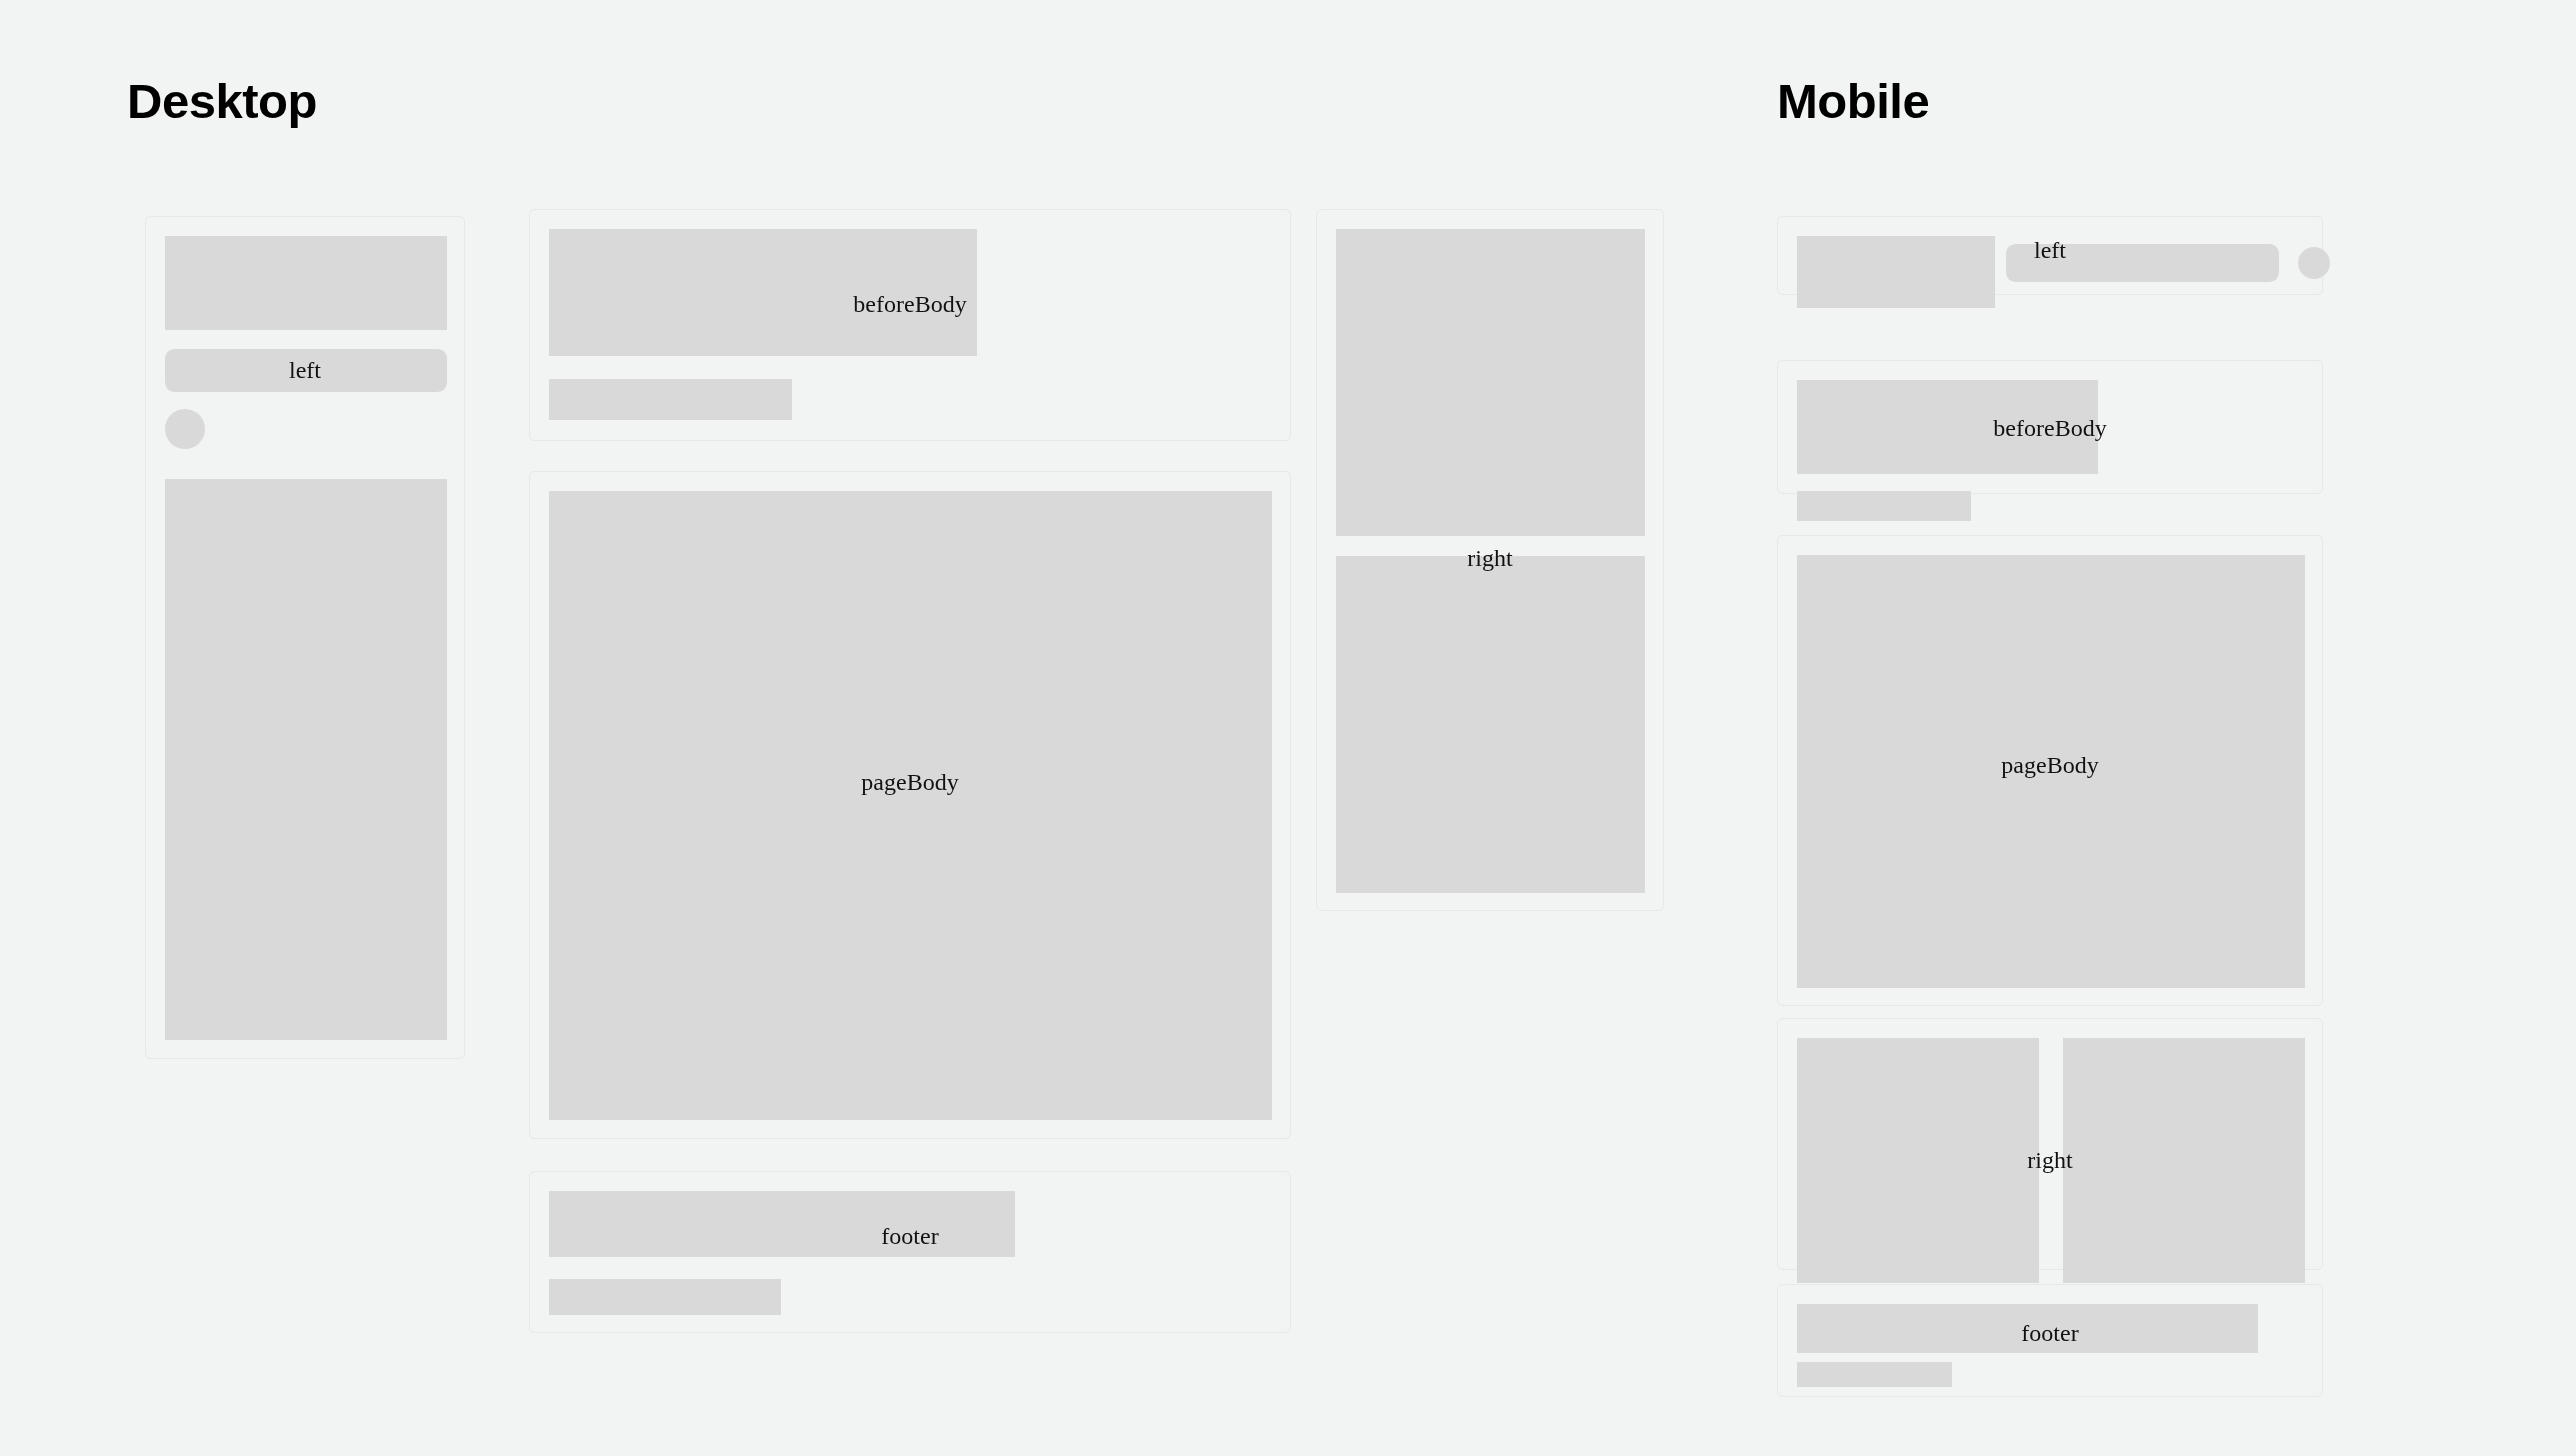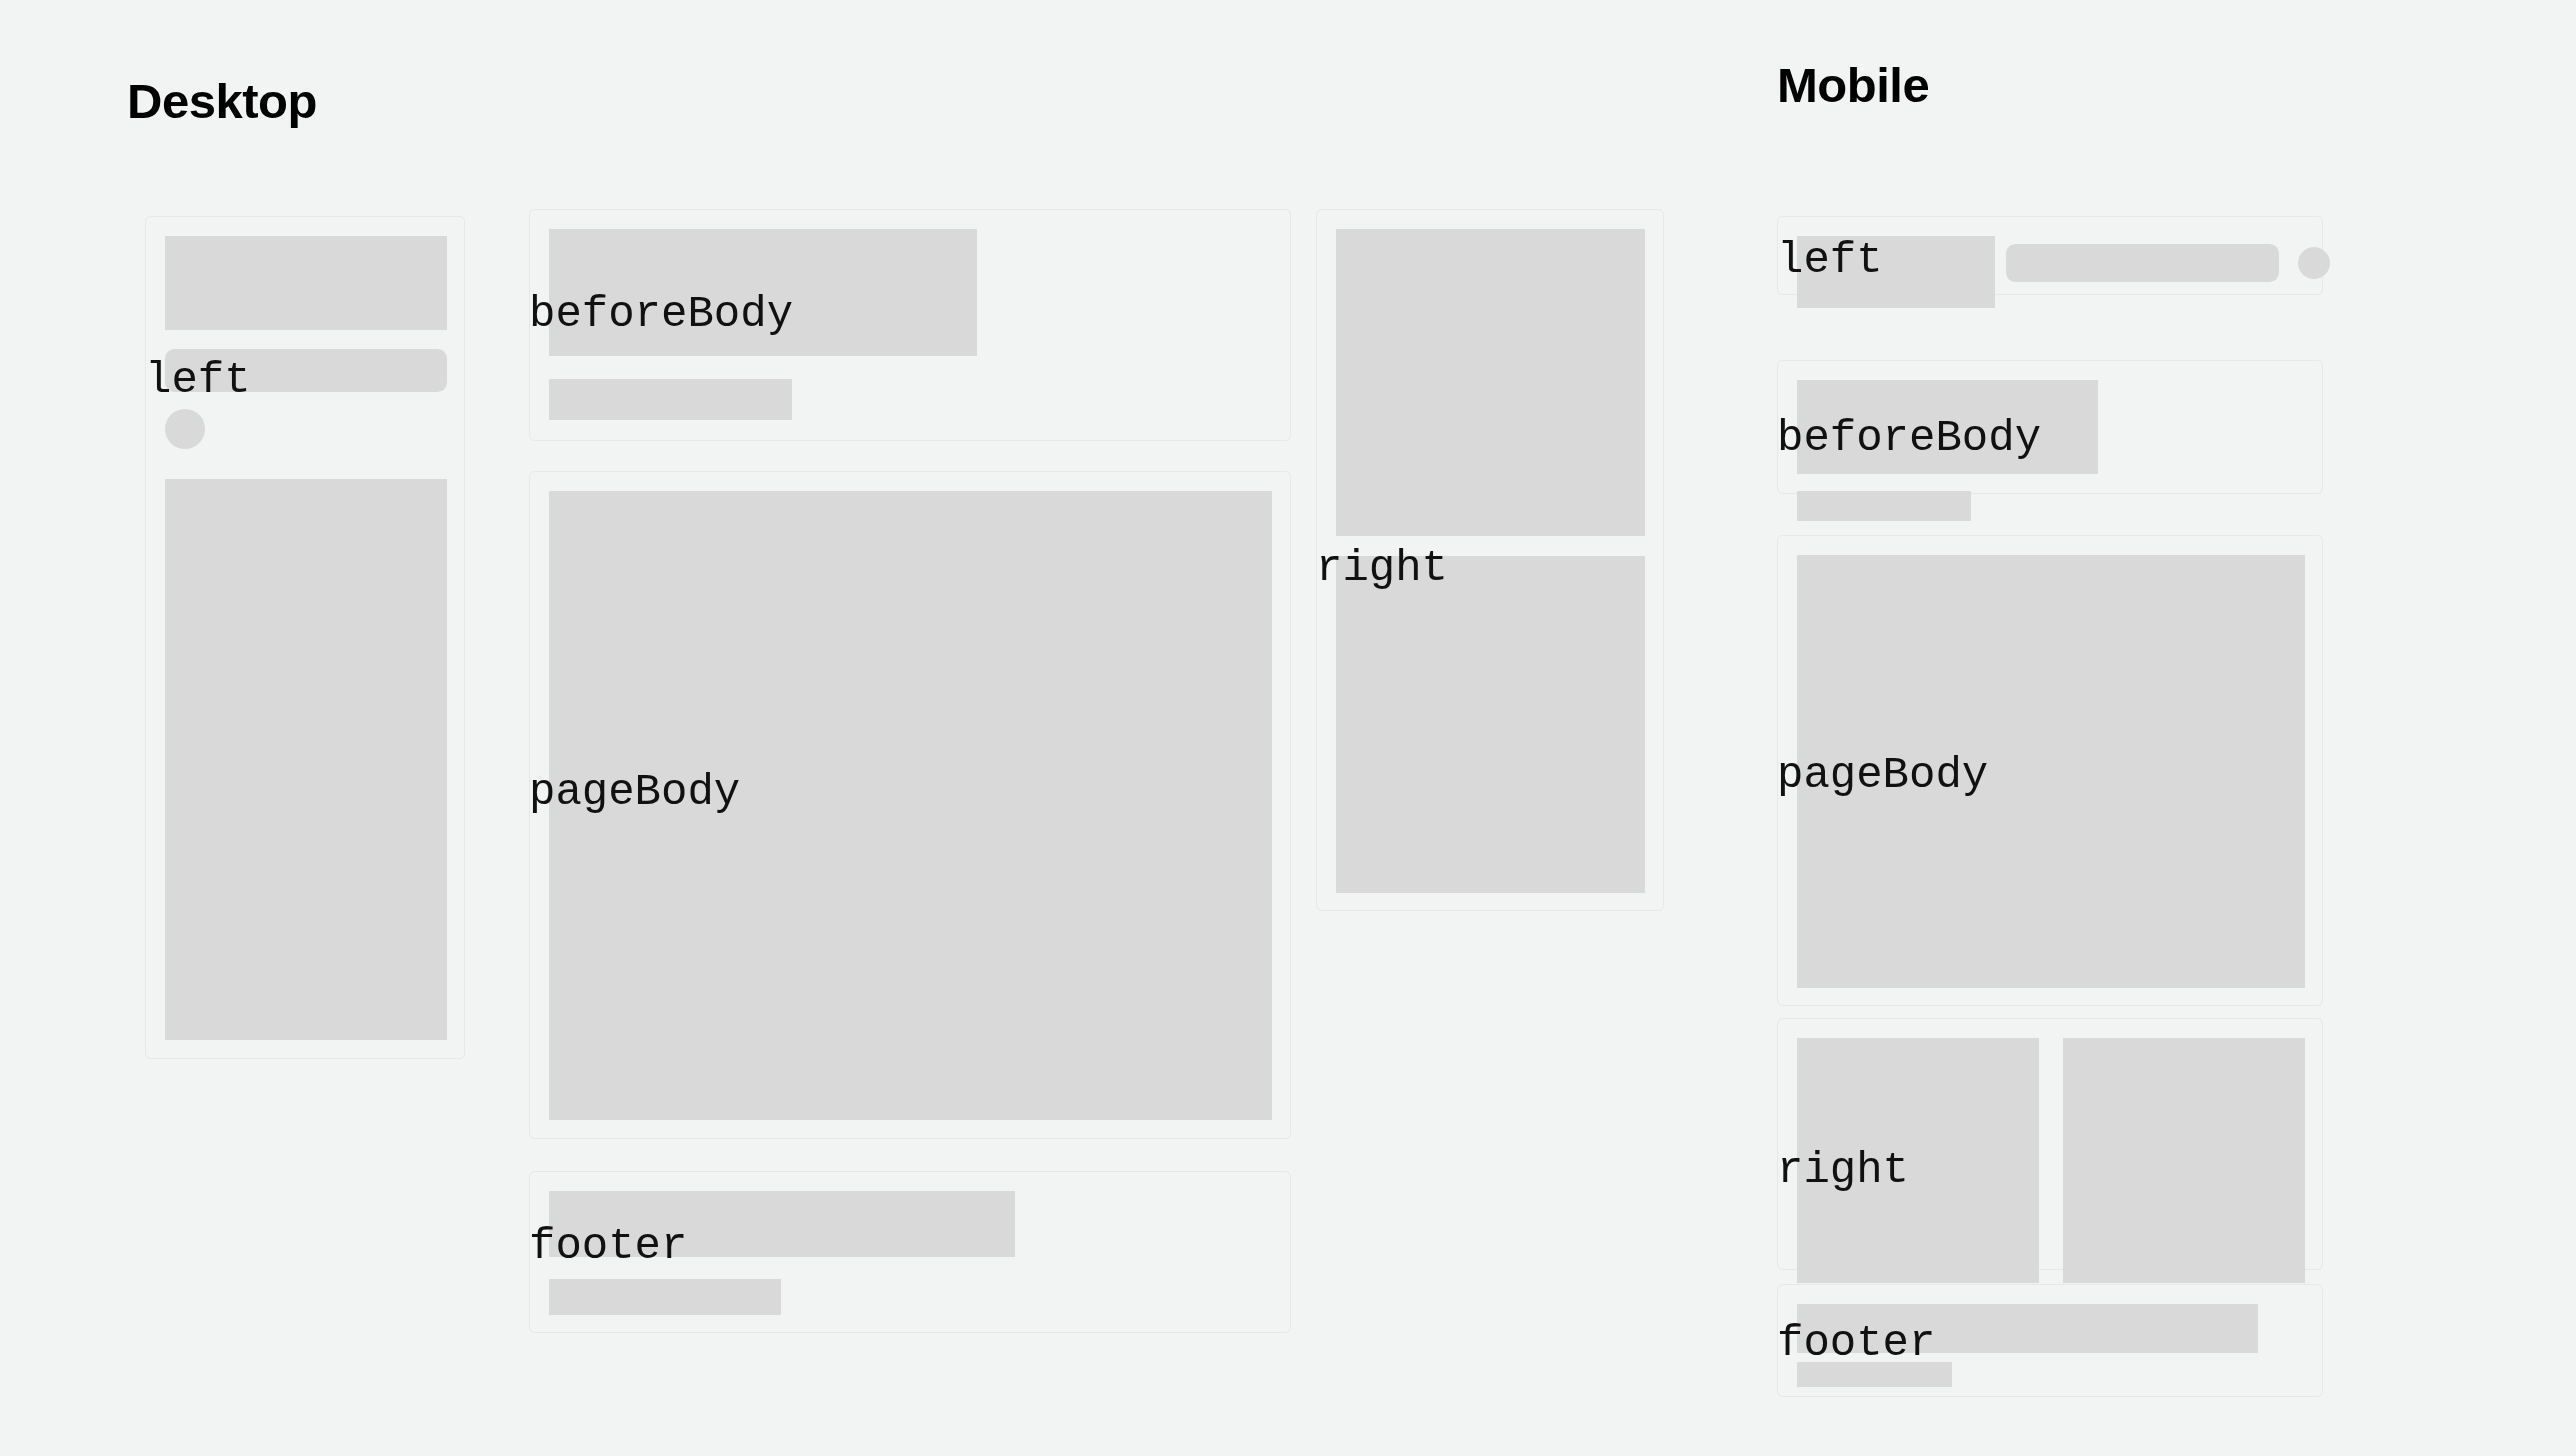--- a/index.html
+++ b/index.html
@@ -26,21 +26,21 @@
     position: absolute;
     font-family: "Liberation Sans", sans-serif;
     font-weight: bold;
     font-size: 49px;
     line-height: 1;
     color: #000000;
     letter-spacing: -0.5px;
     white-space: nowrap;
   }
   #title-desktop { left: 127px; top: 77px; }
-  #title-mobile  { left: 1777px; top: 61px; }
+  #title-mobile  { left: 1777px; top: 77px; }
 
   
   .panel {
     position: absolute;
     background: #f2f3f3;
     border: 1.9px solid #e6e7e7;
     border-radius: 5.6px;
     box-sizing: border-box;
     padding: 19px;
   }
@@ -49,28 +49,29 @@
   .blk {
     background: #d9d9d9;
     box-sizing: border-box;
   }
   .blk.round { border-radius: 9.4px; }
   .blk.circle { border-radius: 50%; }
 
   
   .label {
     position: absolute;
-    font-family: Liberation Mono, monospace;
-    font-size: 44px;
+    font-family: Liberation Serif, serif;
+    font-size: 24px;
     line-height: 1;
     color: #111111;
     white-space: nowrap;
     pointer-events: none;
     left: 0;
     right: 0;
+    text-align: center;
   }
 
   
   #desktop-left-panel {
     left: 145px; top: 216px;
     width: 320px; height: 843px;
   }
   #desktop-left-head   { position:absolute; left:19px; top:19px;  width:282px; height:94px; }
   #desktop-left-bar    { position:absolute; left:19px; top:132px; width:282px; height:43px; }
   #desktop-left-dot    { position:absolute; left:19px; top:192px; width:40px;  height:40px; }

